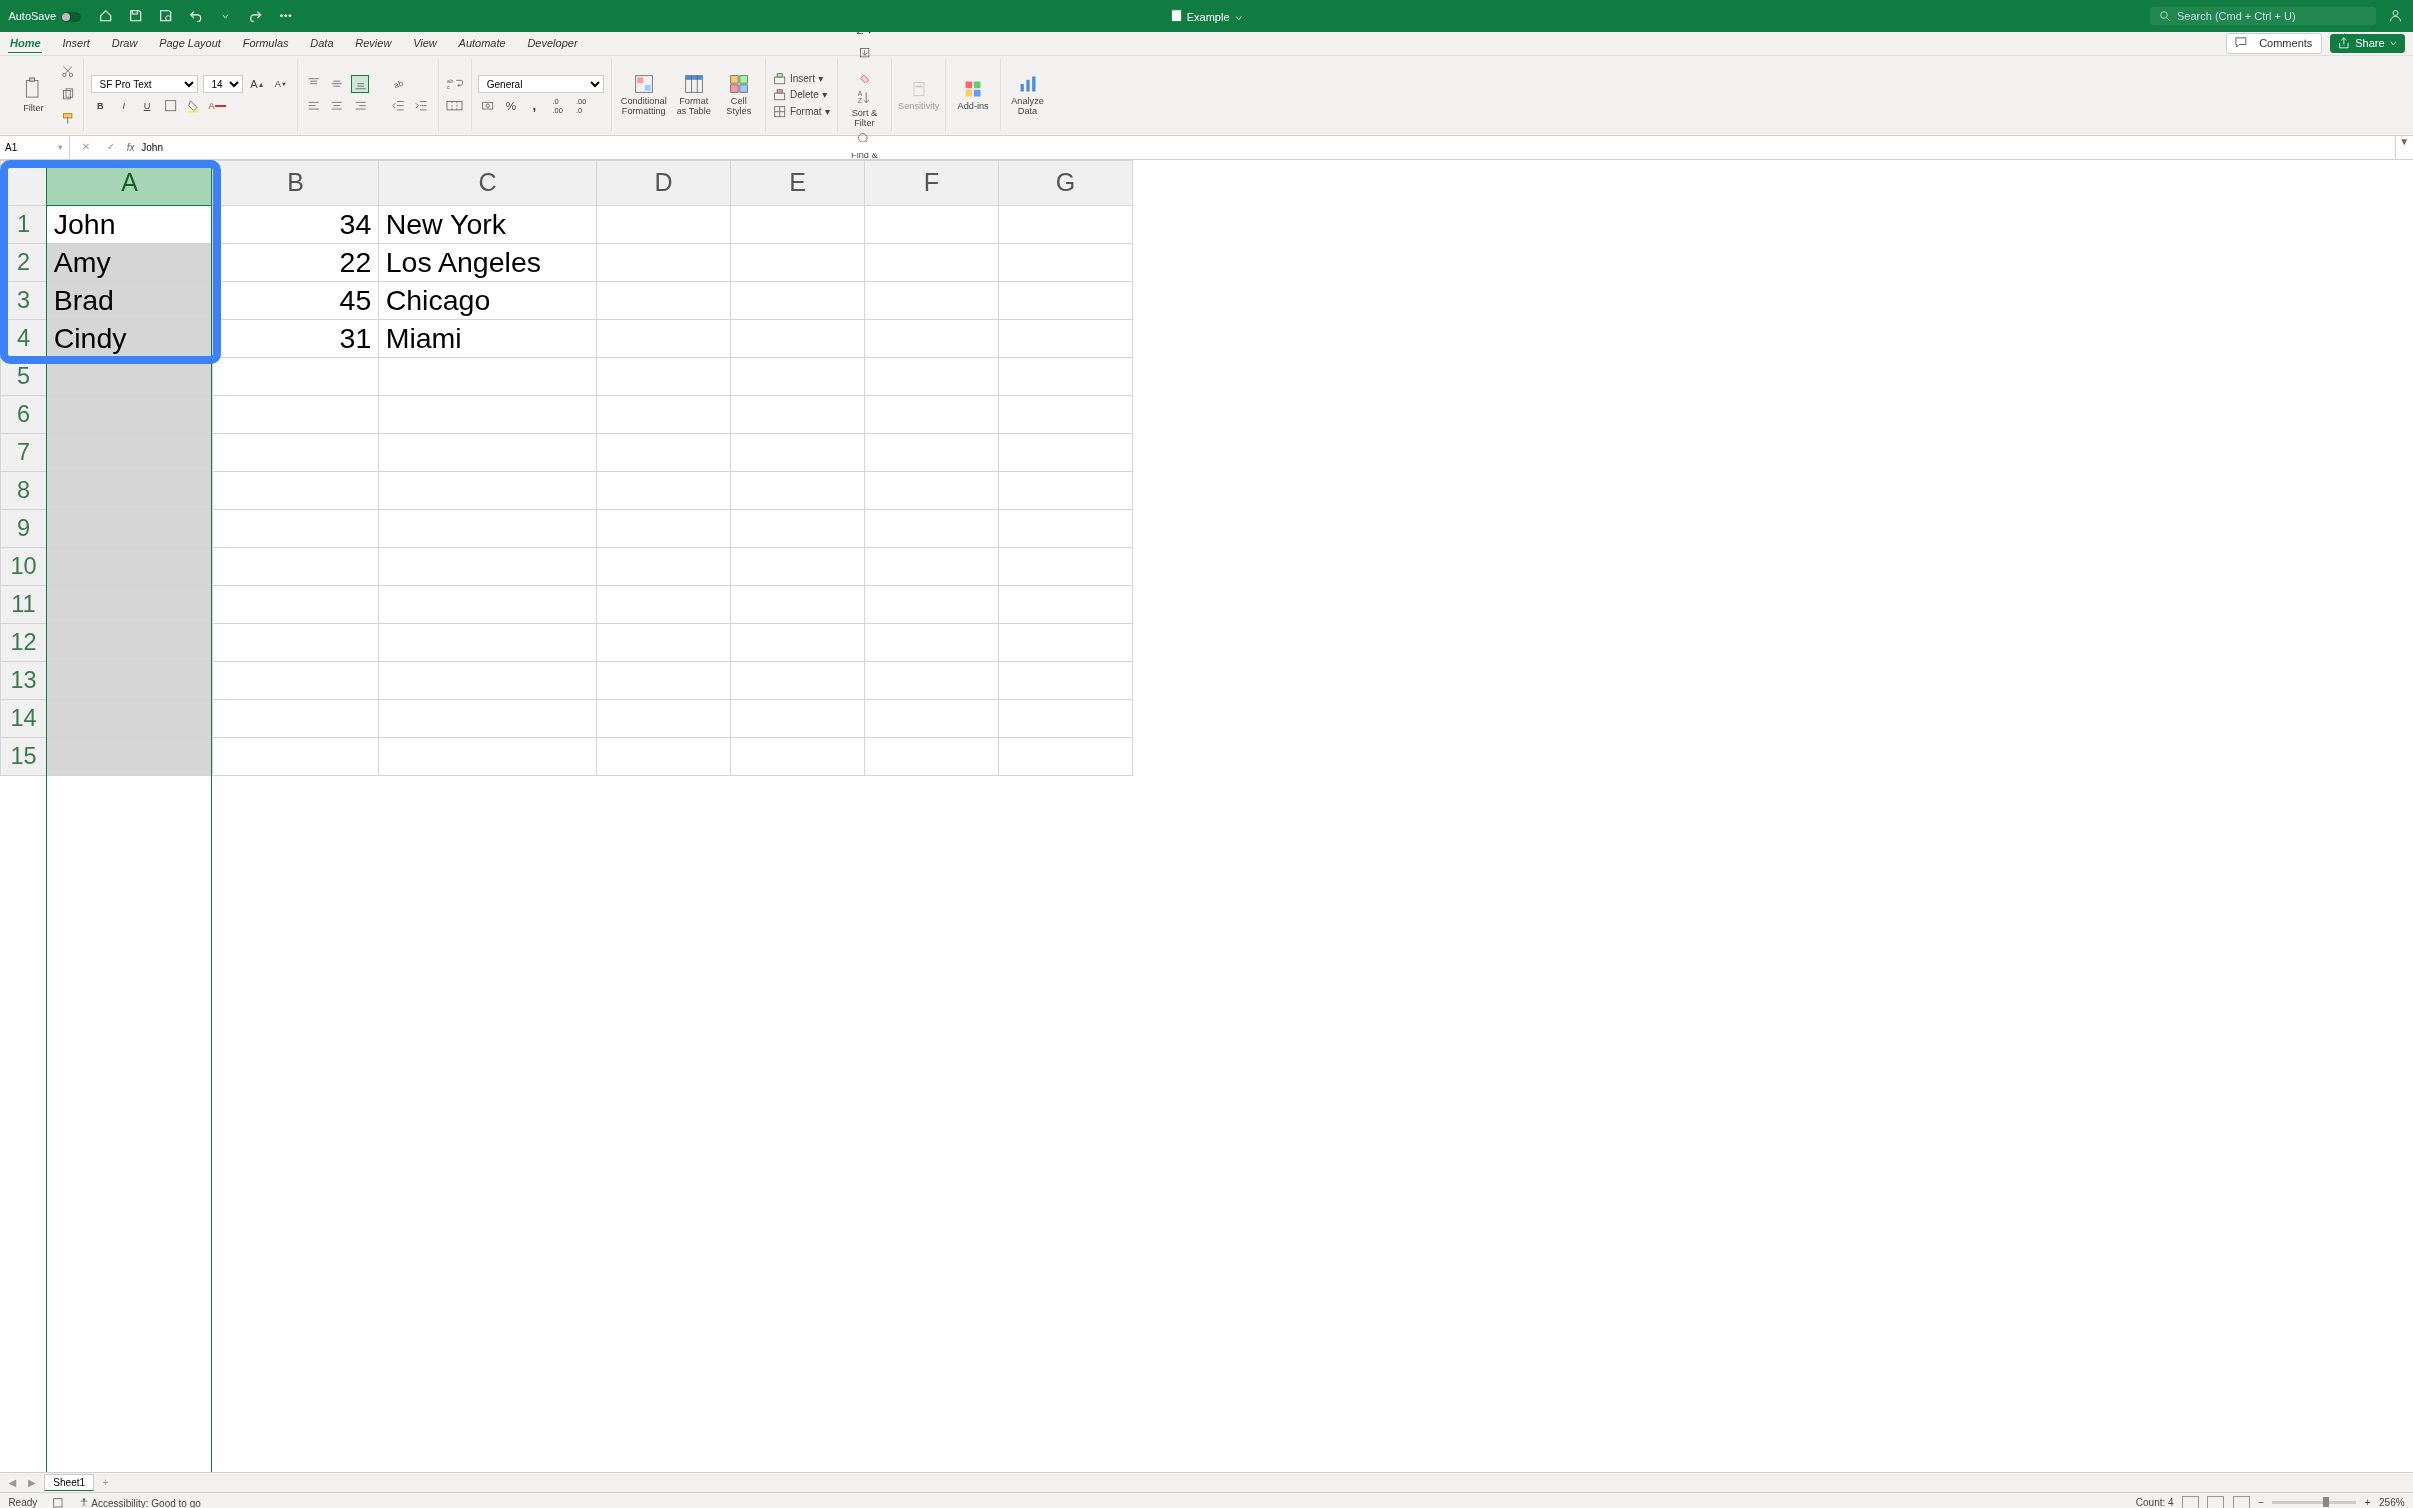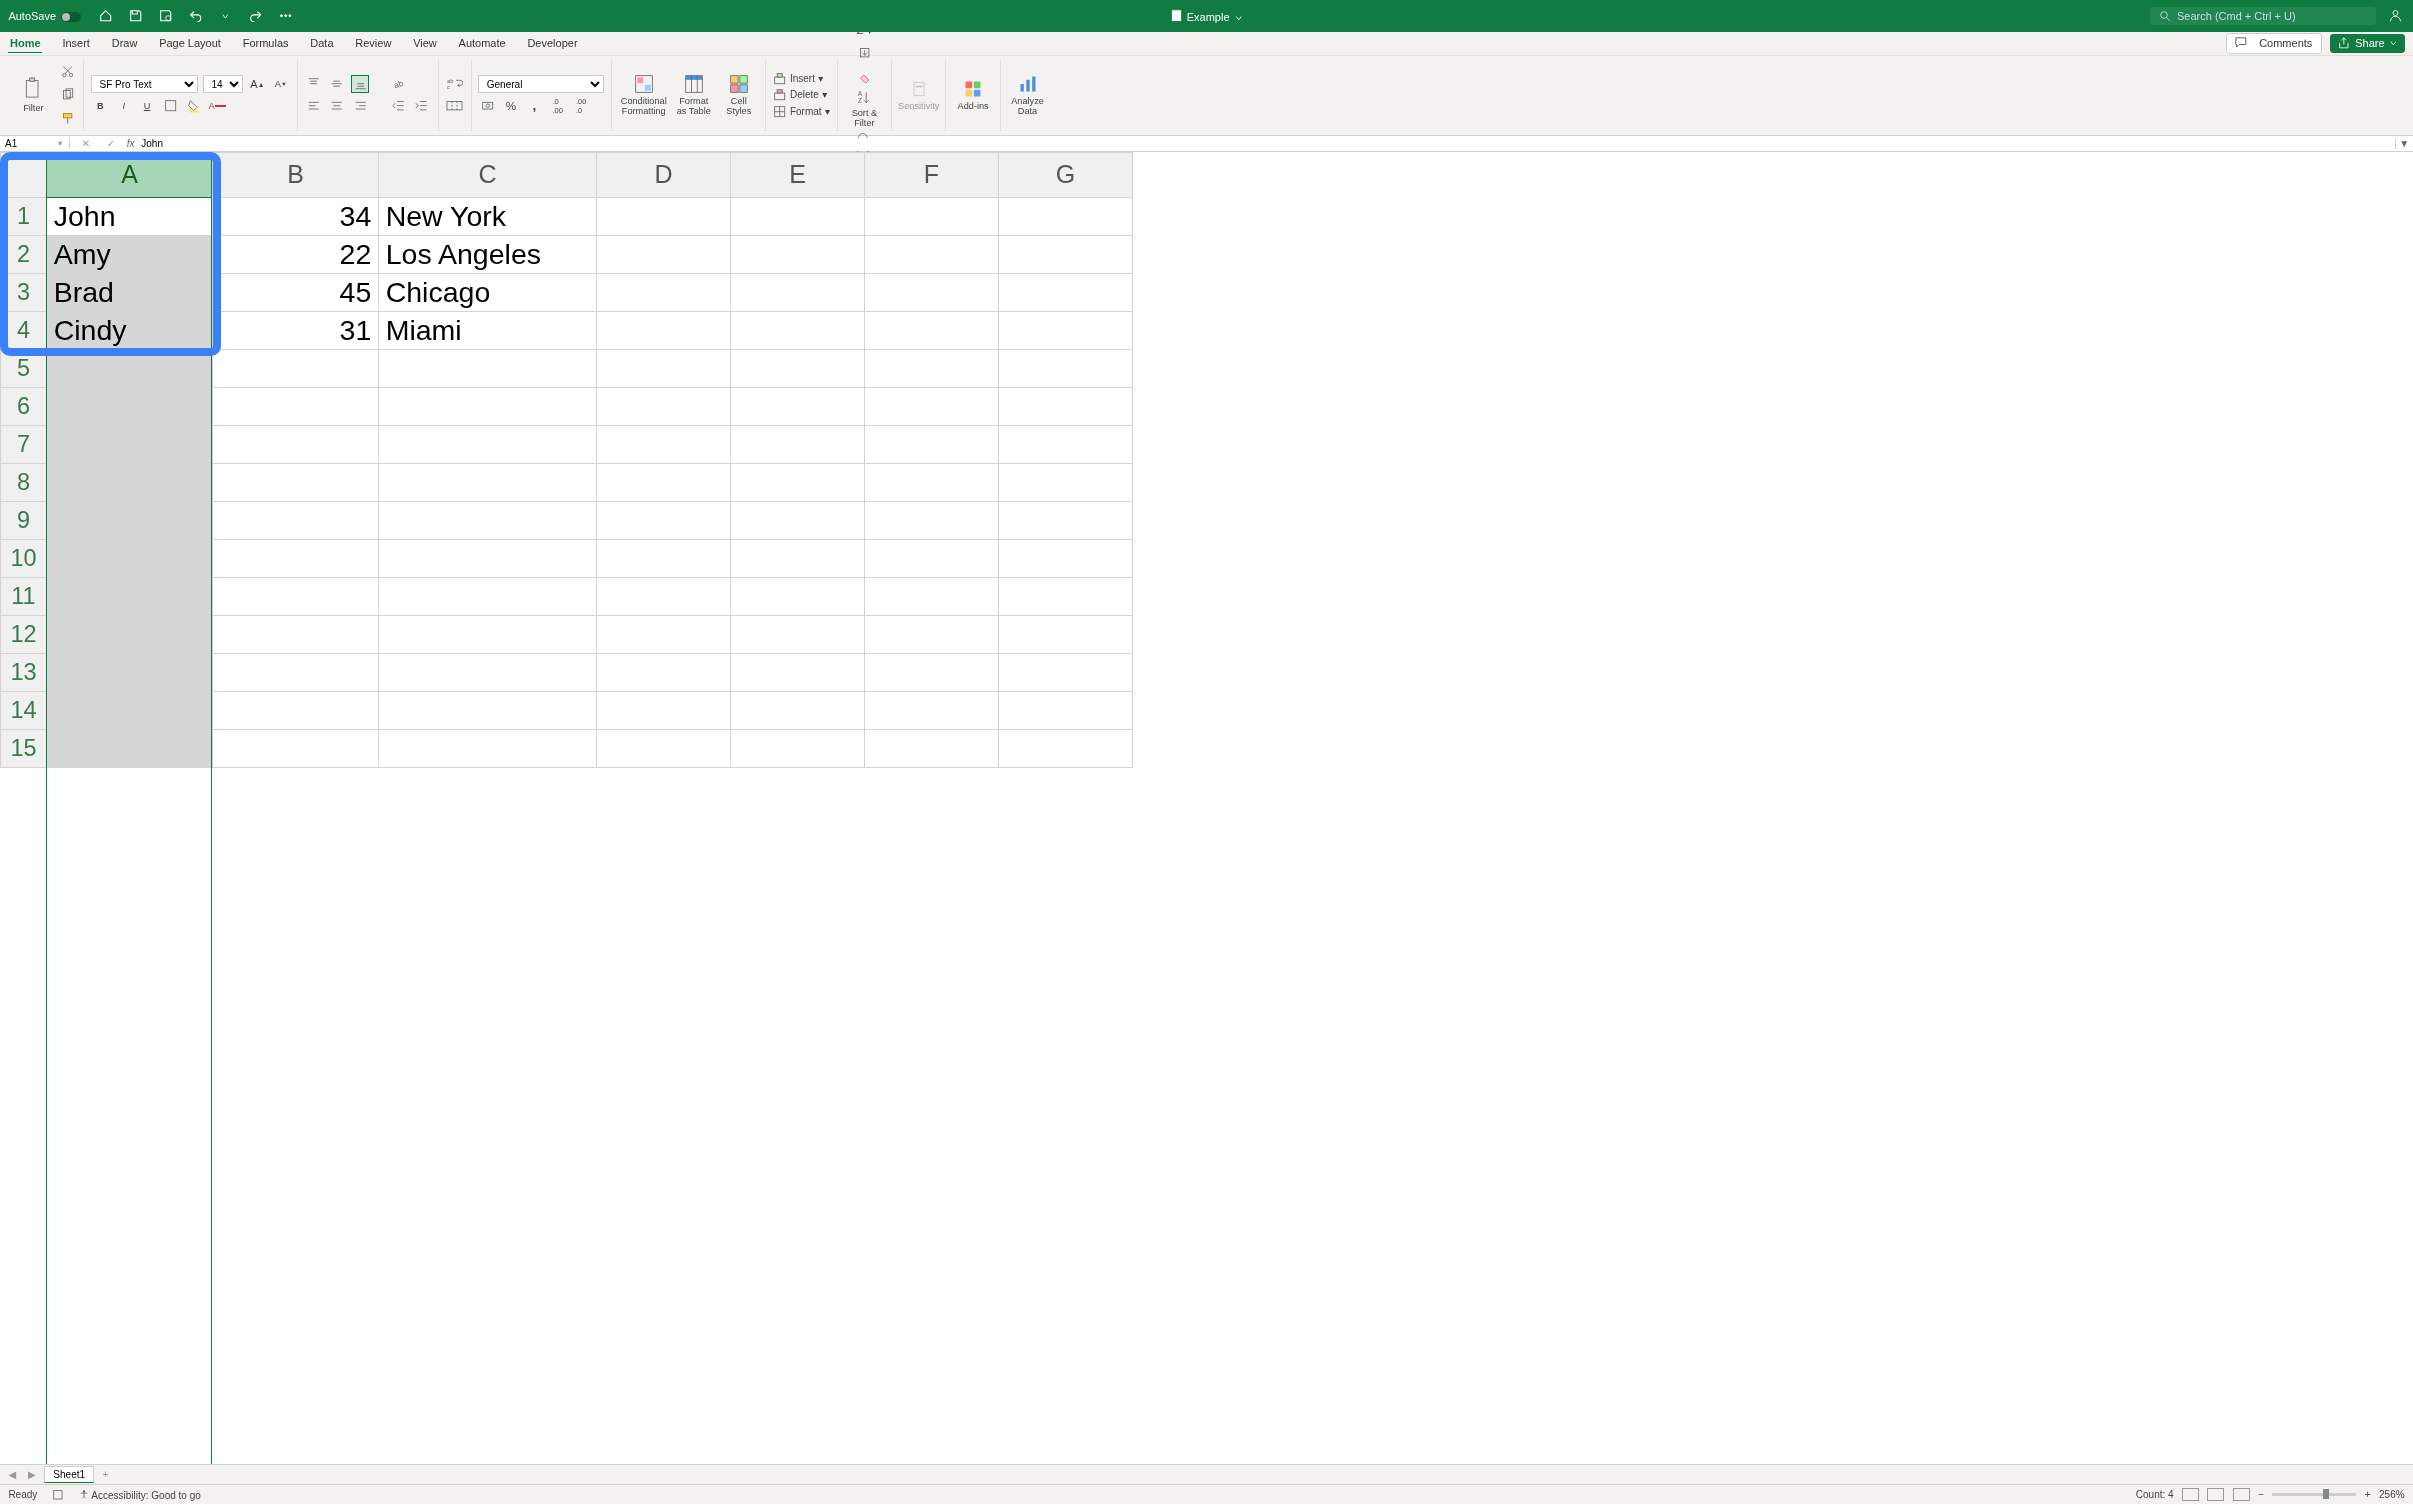--- a/index.html
+++ b/index.html
@@ -11,21 +11,21 @@
 .toggle { width: 20px; height: 10px; background: #0b5c30; border-radius: 5px; position: relative; }
 .toggle::after { content: ""; width: 8.4px; height: 8.4px; background: #bbb; border-radius: 50%; position: absolute; top: 0.8px; left: 0.8px; }
 .titlebar-icons { display: flex; gap: 11.7px; margin-left: 15px; align-items: center; }
 .titlebar-icons svg, .titlebar svg { fill: #fff; stroke: #fff; }
 .doc-title { position: absolute; left: 50%; transform: translateX(-50%); display: flex; align-items: flex-end; gap: 5px; }
 .search-box { margin-left: auto; display: flex; align-items: center; gap: 6.7px; background: rgba(255,255,255,0.08); border-radius: 3.4px; padding: 3.4px 8.4px; width: 226px; color: #cde; }
 .share-icon-right { margin-left: 10px; }
 
 
 .ribbon-tabs { background: #f3f2f1; height: 23.5px; display: flex; align-items: center; padding: 0 8.4px; gap: 18.4px; font-size: 11px; color: #333; border-bottom: 0.8px solid #e1dfdd; }
-.ribbon-tab { cursor: pointer; padding: 3.4px 1.7px; }
+.ribbon-tab { cursor: pointer; padding: 3.4px 1.7px; font-style: italic; }
 .ribbon-tab.active { color: #107c41; font-weight: 600; border-bottom: 1.7px solid #107c41; }
 .ribbon-right { margin-left: auto; display: flex; gap: 8.4px; align-items: center; }
 .btn-comments { background: #fff; border: 0.8px solid #ccc; border-radius: 3.4px; padding: 3.4px 8.4px; display: flex; align-items: center; gap: 12px; font-size: 11px; }
 .btn-share { background: #107c41; color: #fff; border-radius: 3.4px; padding: 3.4px 8.4px; display: flex; align-items: center; gap: 5px; font-size: 11px; }
 
 
 .ribbon { background: #f3f2f1; height: 80px; display: flex; align-items: stretch; padding: 3.4px 6.7px; gap: 0; border-bottom: 0.8px solid #d0d0d0; font-size: 9.2px; color: #444; }
 .group { display: flex; flex-direction: column; justify-content: center; padding: 0 6.7px; border-right: 0.8px solid #e1dfdd; gap: 3.4px; }
 .group.no-border { border-right: none; }
 .row { display: flex; align-items: center; gap: 5px; }
@@ -33,21 +33,21 @@
 .big-btn.wide { width: 50px; }
 .sel { background: #fff; border: 0.8px solid #ccc; font-size: 10px; padding: 1.7px 3.4px; }
 .sel.font { width: 107px; }
 .sel.size { width: 40px; }
 .sel.numfmt { width: 126px; }
 .icon-btn { width: 18.4px; height: 18.4px; display: inline-flex; align-items: center; justify-content: center; cursor: pointer; }
 .icon-btn.active { background: #d0e7da; border: 0.8px solid #107c41; }
 .cells-row { display: flex; align-items: center; gap: 3.4px; font-size: 10px; }
 
 
-.formula-bar { height: 16px; background: #fff; border-bottom: 0.8px solid #d0d0d0; display: flex; align-items: center; font-size: 10px; }
+.formula-bar { height: 24px; background: #fff; border-bottom: 0.8px solid #d0d0d0; display: flex; font-size: 10px; }
 .name-box { width: 70px; border-right: 0.8px solid #d0d0d0; padding: 0 5px; display: flex; align-items: center; justify-content: space-between; }
 .fx-area { display: flex; align-items: center; gap: 6.7px; padding: 0 6.7px; flex: 1; }
 .fx-label { font-style: italic; color: #666; }
 .formula-input { flex: 1; border: none; outline: none; font-size: 10px; }
 .formula-expand { width: 18.4px; text-align: center; color: #666; border-left: 0.8px solid #d0d0d0; }
 
 
 .grid-wrap { position: relative; height: calc(1508px - 32px - 23.5px - 80px - 20px - 20px - 20px); overflow: hidden; }
 .grid { border-collapse: collapse; table-layout: fixed; }
 .grid th, .grid td { border: 0.8px solid #d4d4d4; font-weight: normal; }

